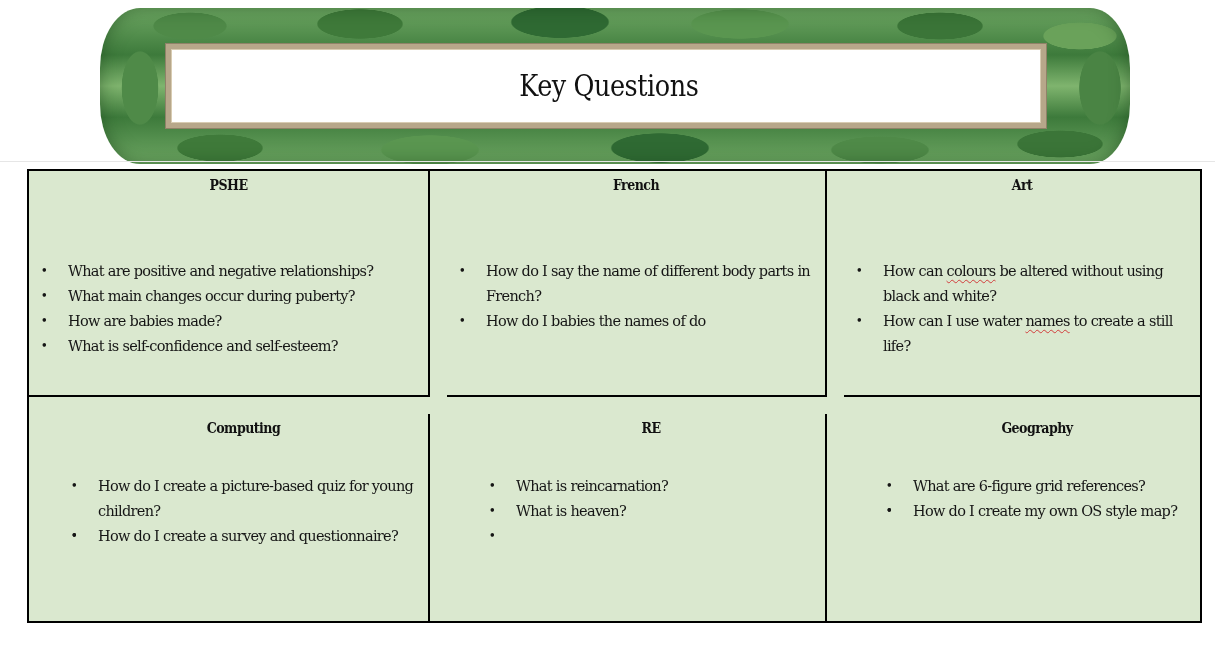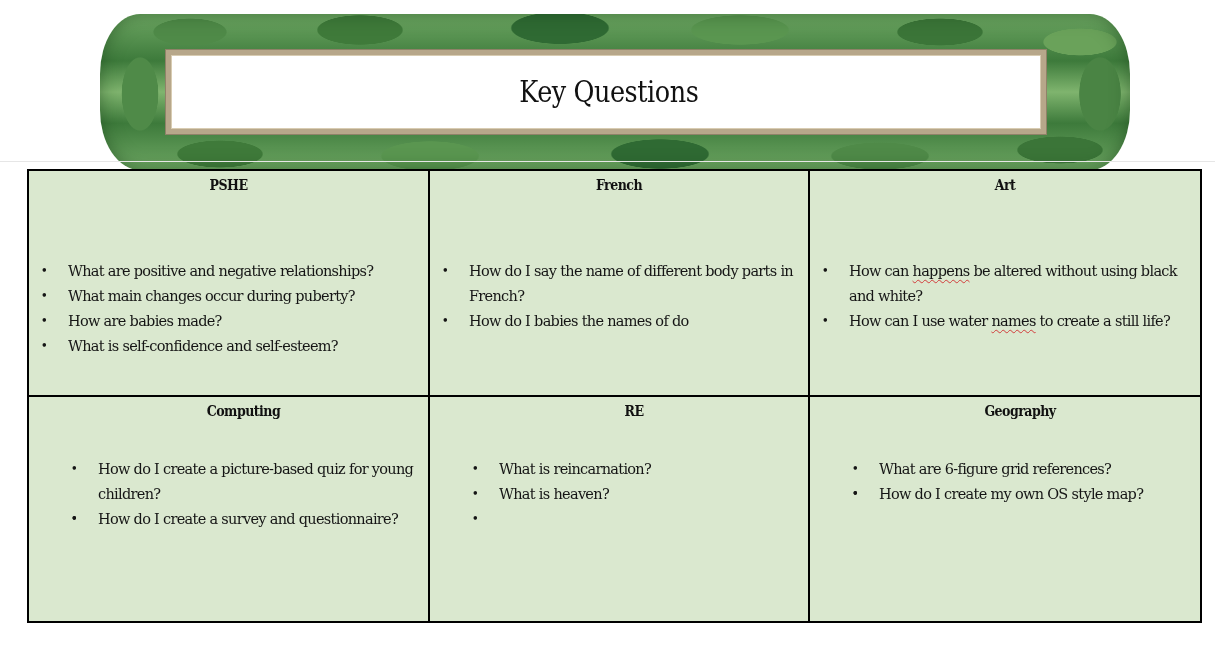--- a/index.html
+++ b/index.html
@@ -5,21 +5,21 @@
     * { box-sizing: border-box; margin: 0; padding: 0; }
     html, body {
       width: 1215px; height: 670px; background: #ffffff; overflow: hidden;
       font-family: "DejaVu Serif", serif;
       color: #111;
     }
     .page { position: relative; width: 1215px; height: 670px; }
 
     
     .banner {
-      position: absolute; left: 0; top: 10px; width: 1215px; height: 162px;
+      position: absolute; left: 0; top: 4px; width: 1215px; height: 162px;
       background: #ffffff;
     }
     .banner-divider {
       position: absolute; left: 0; top: 161px; width: 1215px; height: 1px;
       background: #e6e6e6;
     }
     .leaves {
       position: absolute; left: 100px; top: 4px; width: 1030px; height: 156px;
       border-radius: 40px / 60px;
       background:
@@ -55,20 +55,21 @@
 
     
     .grid {
       position: absolute; left: 27px; top: 169px;
       width: 1175px; height: 454px;
       border: 2px solid #000;
       background: #dae8cf;
       display: grid;
       grid-template-columns: 401px 380px 1fr;
       grid-template-rows: 226px 1fr;
+      gap: 17px;
     }
     .cell {
       position: relative;
       border-right: 2px solid #000;
       border-bottom: 2px solid #000;
       padding: 0 10px 0 10px;
     }
     .cell.col-3 { border-right: none; }
     .cell.row-2 { border-bottom: none; padding-left: 40px; }
     .cell-title {
@@ -133,21 +134,21 @@
       <div class="cell-title">French</div>
       <ul class="qlist">
         <li><span class="bullet">•</span><span>How do I say the name of different body parts in French?</span></li>
         <li><span class="bullet">•</span><span>How do I babies the names of do</span></li>
       </ul>
     </div>
 
     <div class="cell row-1 col-3">
       <div class="cell-title">Art</div>
       <ul class="qlist">
-        <li><span class="bullet">•</span><span>How can <span class="spell">happens</span> be altered without using black and white?</span></li>
+        <li><span class="bullet">•</span><span>How can <span class="spell">colours</span> be altered without using black and white?</span></li>
         <li><span class="bullet">•</span><span>How can I use water <span class="spell">names</span> to create a still life?</span></li>
       </ul>
     </div>
 
     <div class="cell row-2 col-1">
       <div class="cell-title">Computing</div>
       <ul class="qlist">
         <li><span class="bullet">•</span><span>How do I create a picture-based quiz for young children?</span></li>
         <li><span class="bullet">•</span></li>
         <li><span class="bullet">•</span><span>How do I create a survey and questionnaire?</span></li>

